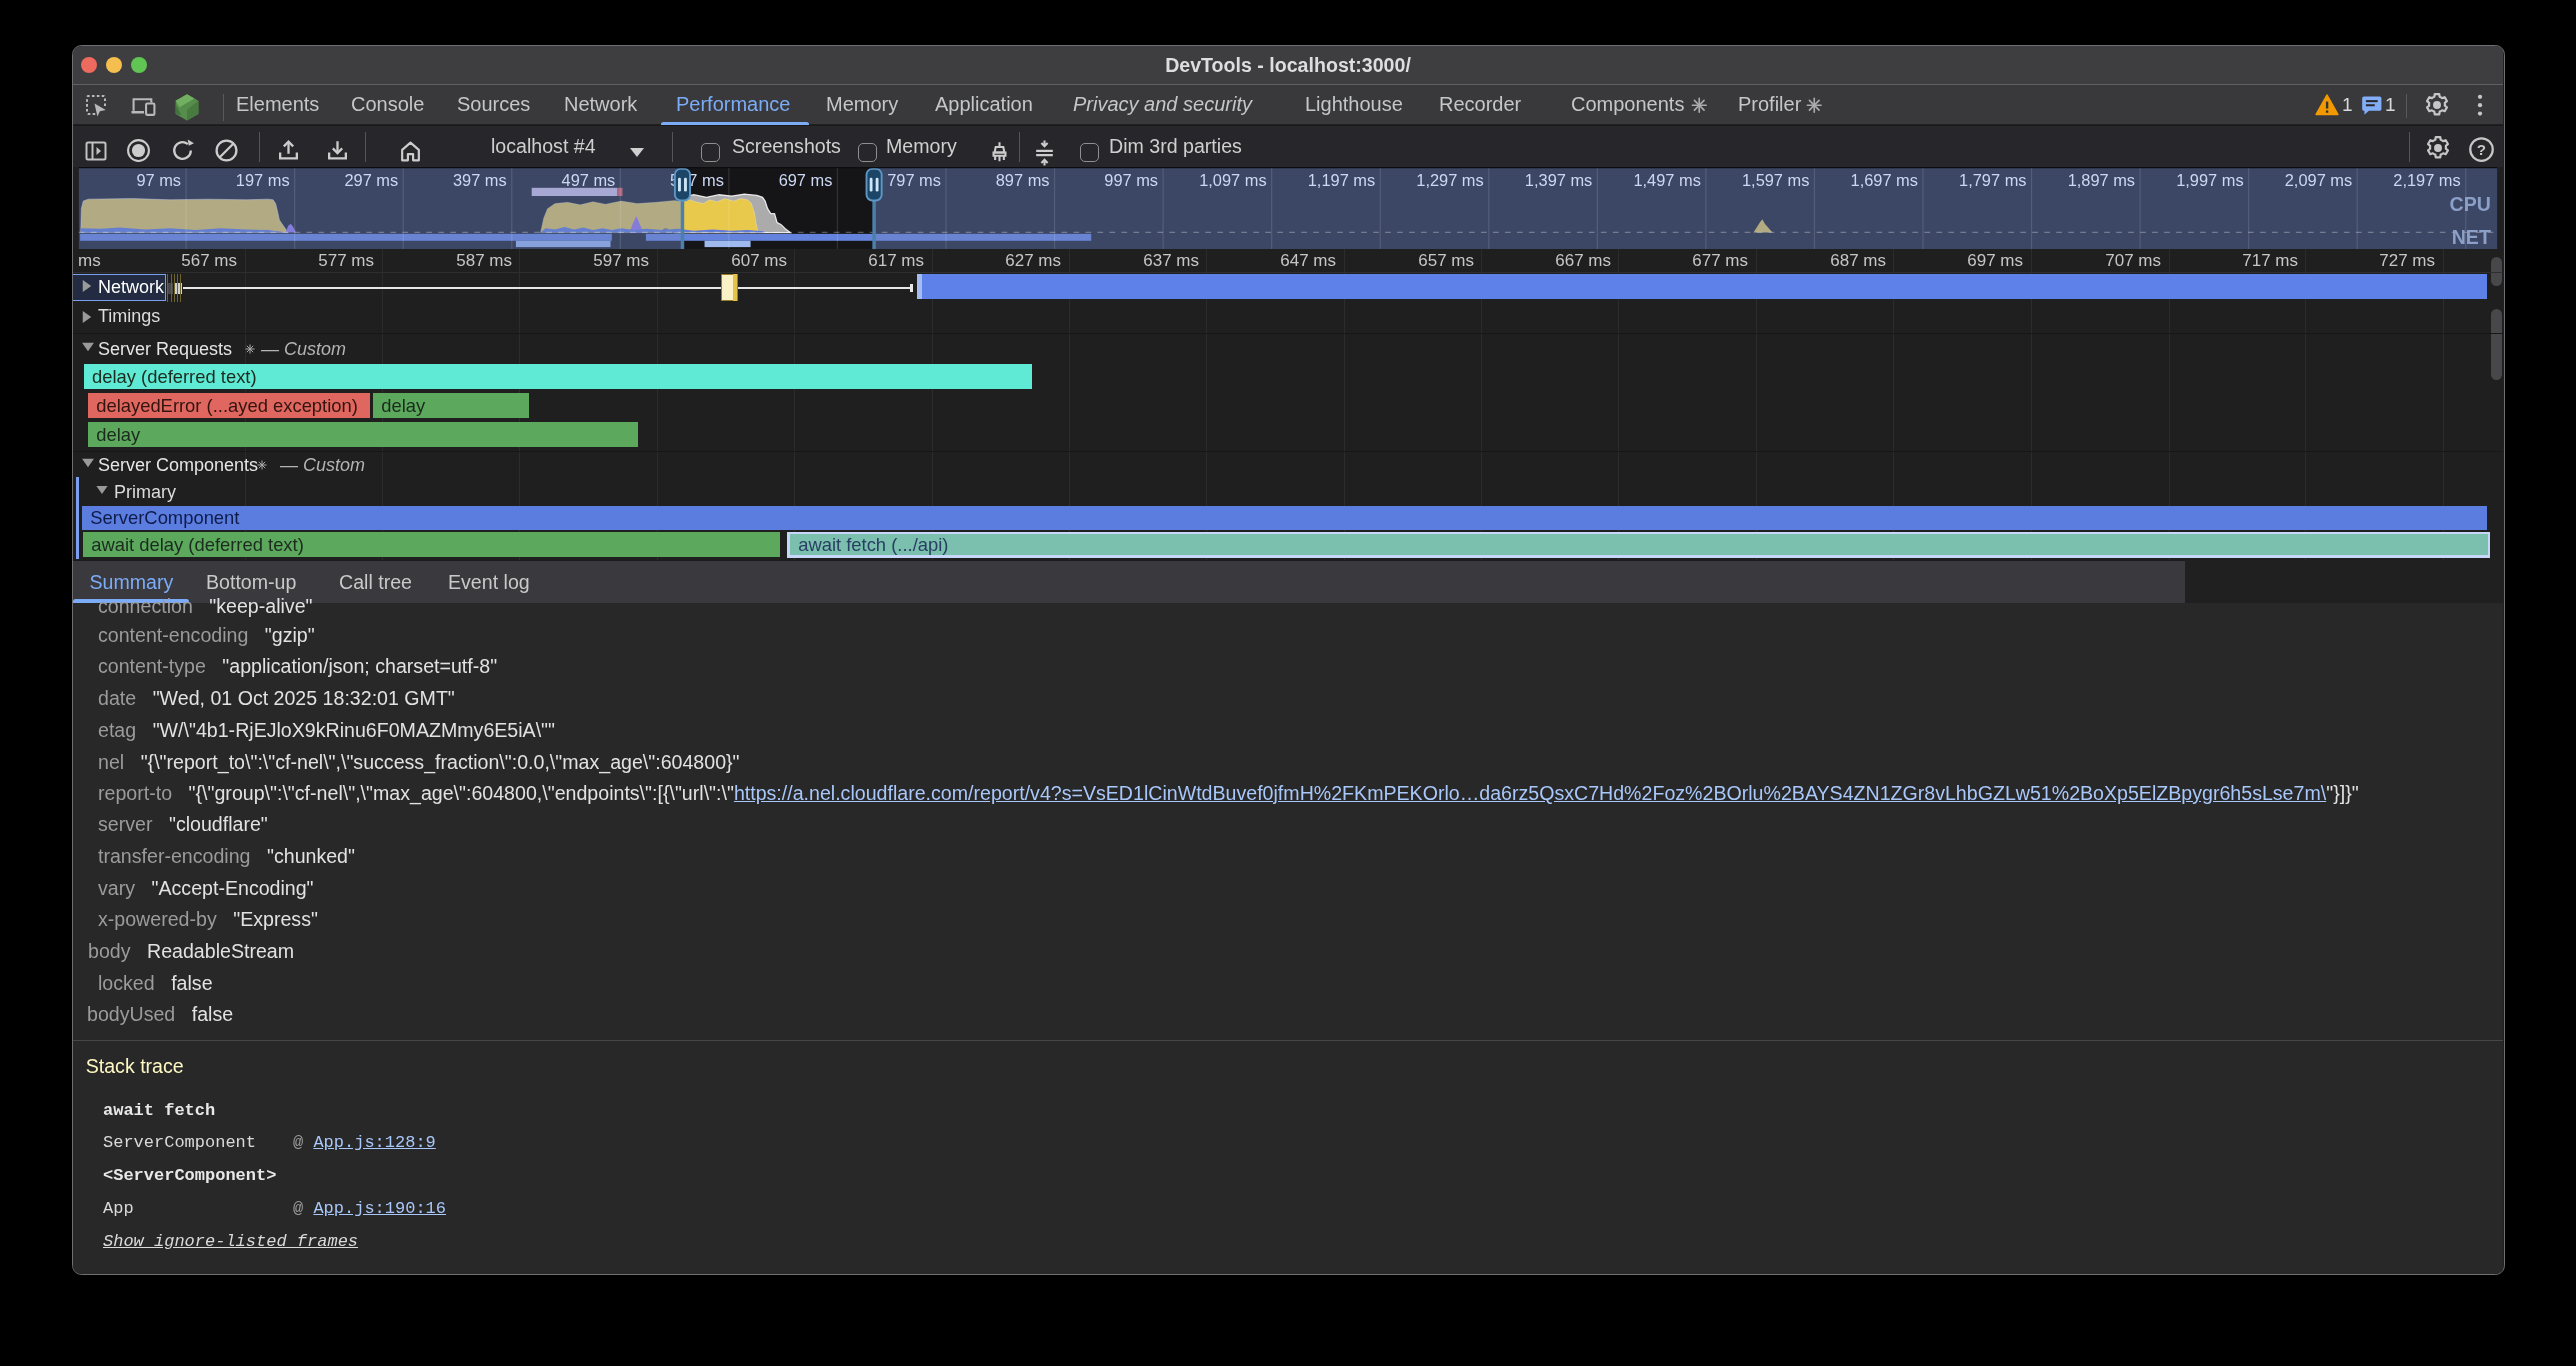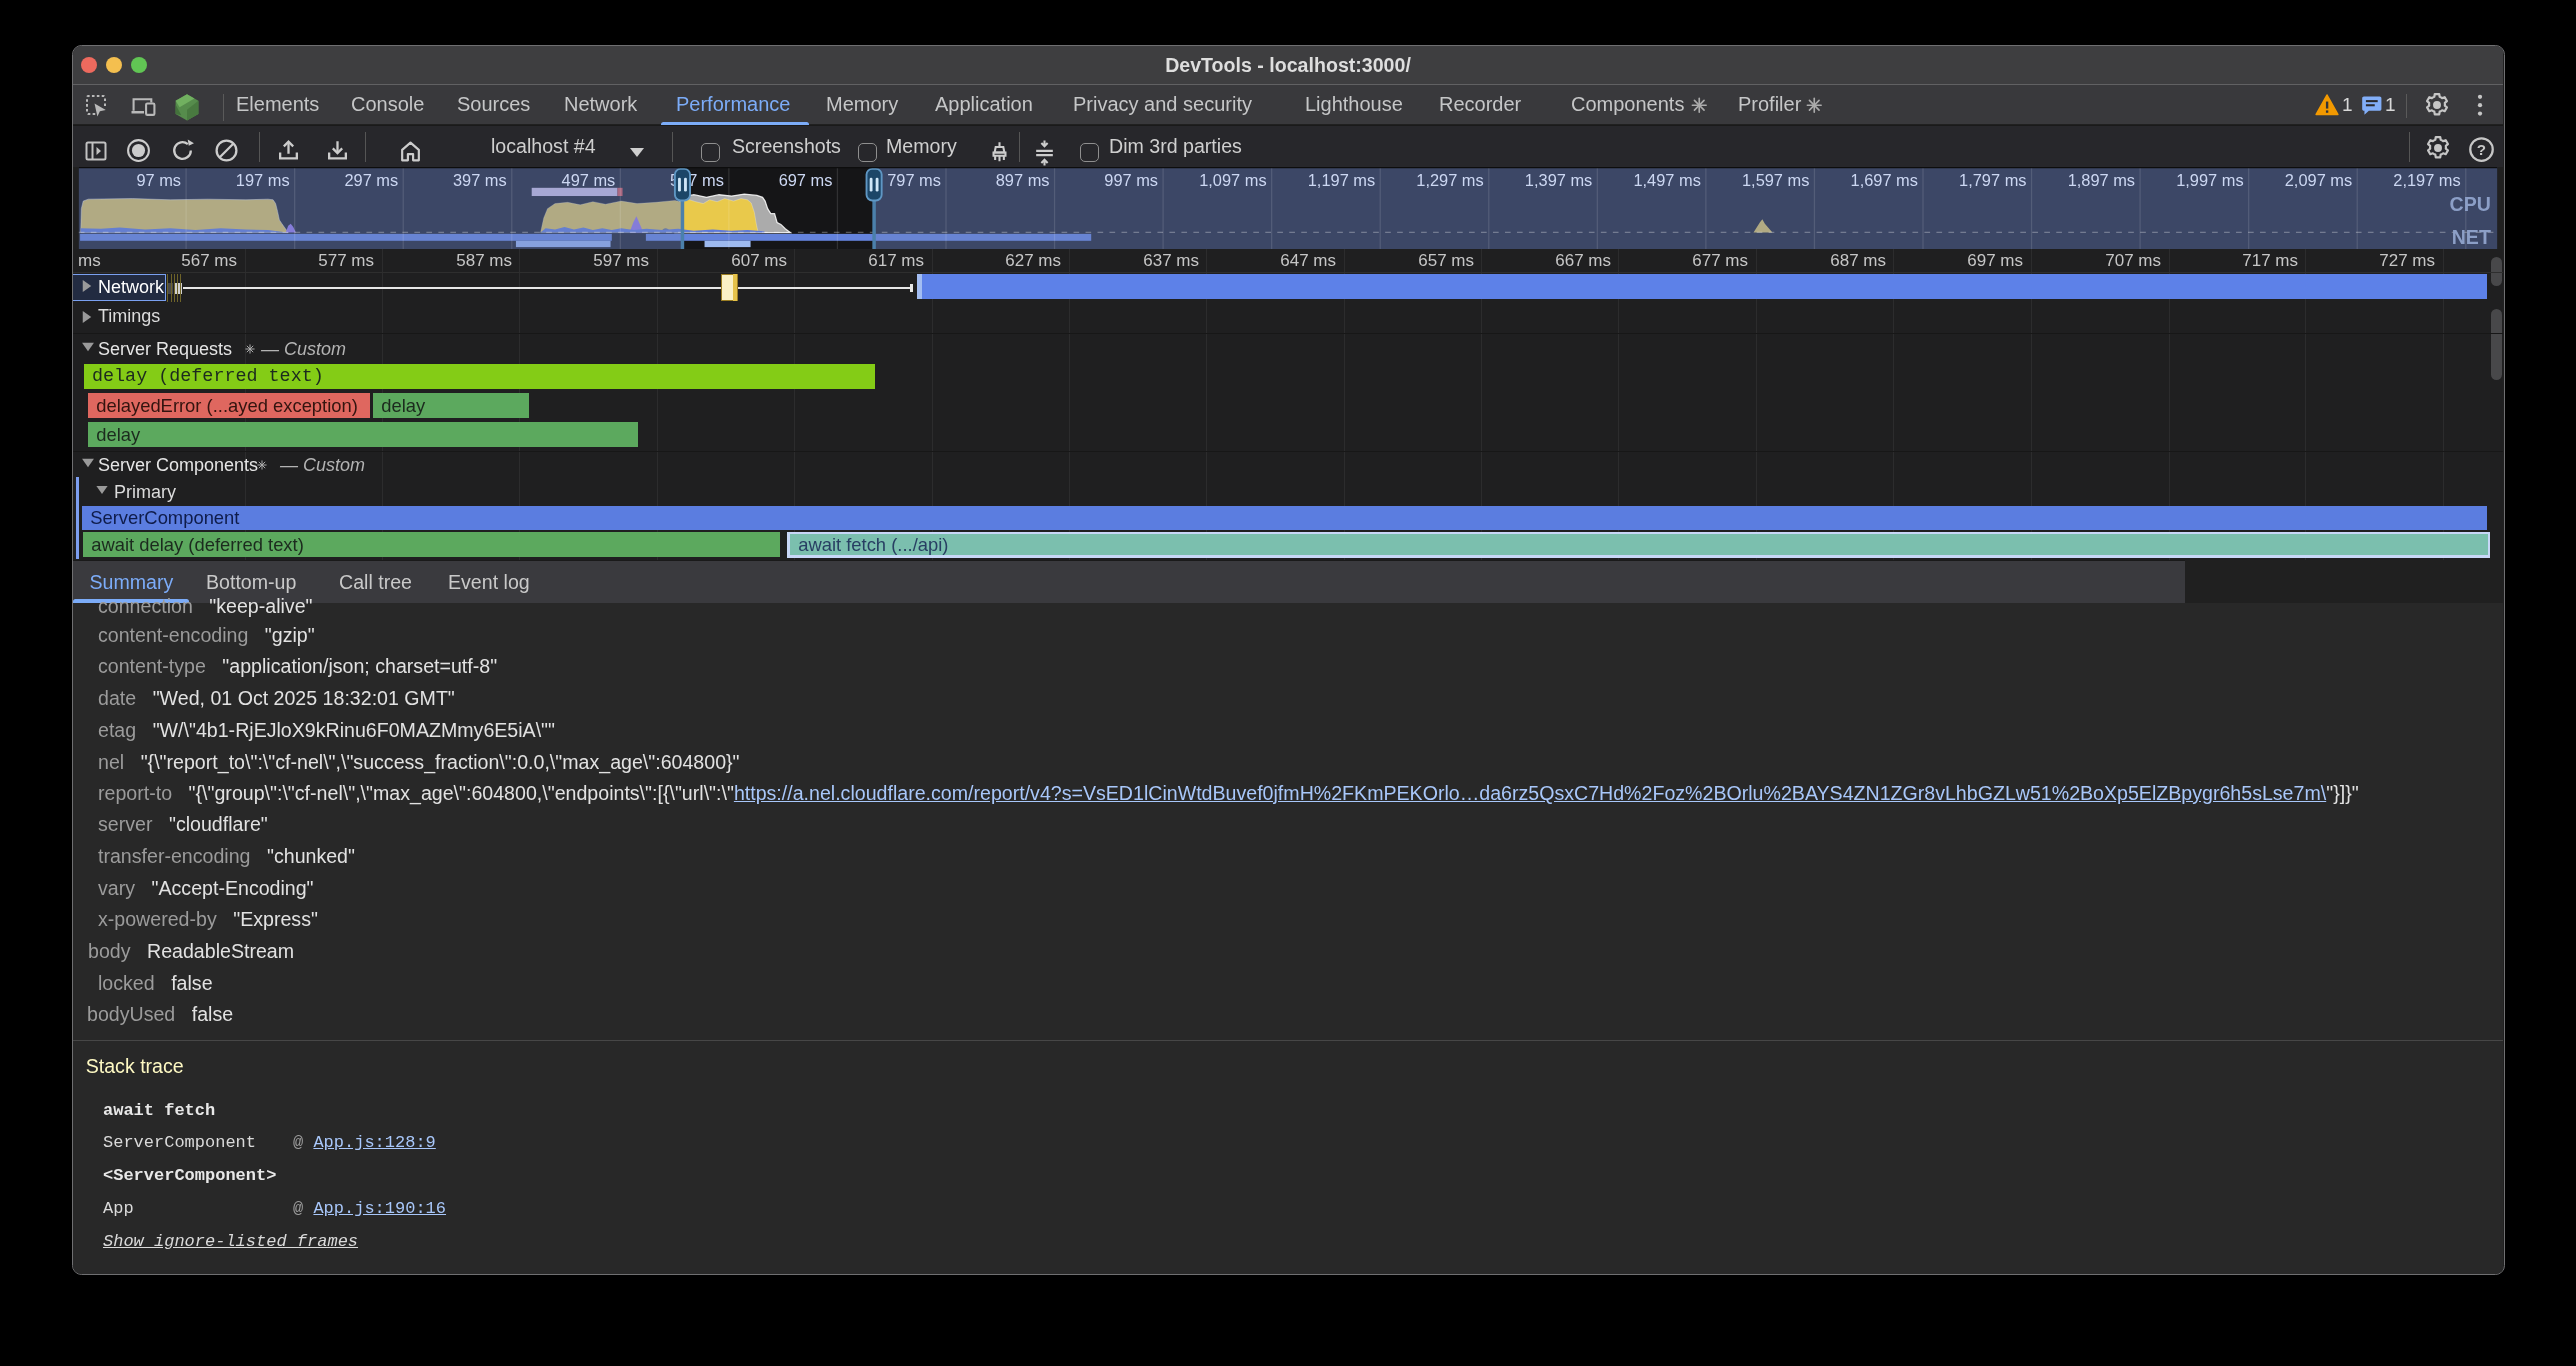--- a/index.html
+++ b/index.html
@@ -75,21 +75,21 @@
     </svg>
     <div class="tabsep" style="left:150px;top:9px;height:27px;"></div>
     <div class="tab" style="left:163px;">Elements</div>
     <div class="tab" style="left:278px;">Console</div>
     <div class="tab" style="left:384px;">Sources</div>
     <div class="tab" style="left:491px;">Network</div>
     <div class="tab" style="left:603px;color:#7cacf8;">Performance</div>
     <div class="abs" style="left:588px;top:37px;width:148px;height:4.4px;background:#7cacf8;border-radius:2.5px 2.5px 0 0;"></div>
     <div class="tab" style="left:753px;">Memory</div>
     <div class="tab" style="left:862px;">Application</div>
-    <div class="tab" style="left:1000px;">Privacy and security</div>
+    <div class="tab" style="left:1000px;font-style:italic;">Privacy and security</div>
     <div class="tab" style="left:1232px;">Lighthouse</div>
     <div class="tab" style="left:1366px;">Recorder</div>
     <div class="tab" style="left:1498px;">Components</div>
     <svg class="abs" style="left:1618px;top:12px;" width="16.5" height="16.5" viewBox="0 0 24 24">
       <g stroke="#ababab" stroke-width="2.4" stroke-linecap="round">
         <line x1="12" y1="2" x2="12" y2="22"></line>
           <line x1="2" y1="12" x2="22" y2="12"></line>
         <line x1="5" y1="5" x2="19" y2="19"></line>
           <line x1="19" y1="5" x2="5" y2="19"></line>
       </g>
@@ -351,21 +351,21 @@
     <div class="trklabel" style="left:25px;top:86px;height:29px;line-height:29px;color:#e5e5e5;">Server Requests</div>
     <svg class="abs" style="left:172px;top:95px;" width="10" height="10" viewBox="0 0 24 24">
         <g stroke="#ababab" stroke-width="2.4" stroke-linecap="round">
           <line x1="12" y1="2" x2="12" y2="22"></line>
           <line x1="2" y1="12" x2="22" y2="12"></line>
           <line x1="5" y1="5" x2="19" y2="19"></line>
           <line x1="19" y1="5" x2="5" y2="19"></line>
         </g>
       </svg>
     <div class="trklabel custom" style="left:188px;top:86px;height:29px;line-height:29px;">— <i>Custom</i></div>
-    <div class="bar" style="left:10.8px;top:115px;width:791px;background:#84cc16;color:#1c2b1e;font-family:Liberation Mono, monospace;">delay (deferred text)</div>
+    <div class="bar" style="left:10.8px;top:115px;width:948px;background:#5eead4;color:#1c2b1e;">delay (deferred text)</div>
     <div class="bar" style="left:15px;top:144px;width:282px;background:#df675f;color:#33140f;">delayedError (...ayed exception)</div>
     <div class="bar" style="left:300px;top:144px;width:156px;background:#5ca95e;color:#1c2b1e;">delay</div>
     <div class="bar" style="left:15px;top:173px;width:550px;background:#5ca95e;color:#1c2b1e;">delay</div>
     <div class="abs" style="left:0;top:202px;width:2430px;height:1.3px;background:#171717;"></div>
     <div class="abs" style="left:7.6px;top:209px;"><span class="tri-d" style="transform:scale(0.85);"></span></div>
     <div class="trklabel" style="left:25px;top:202px;height:29px;line-height:29px;color:#e5e5e5;">Server Components</div>
     <svg class="abs" style="left:184px;top:211px;" width="10" height="10" viewBox="0 0 24 24">
         <g stroke="#ababab" stroke-width="2.4" stroke-linecap="round">
           <line x1="12" y1="2" x2="12" y2="22"></line>
           <line x1="2" y1="12" x2="22" y2="12"></line>

